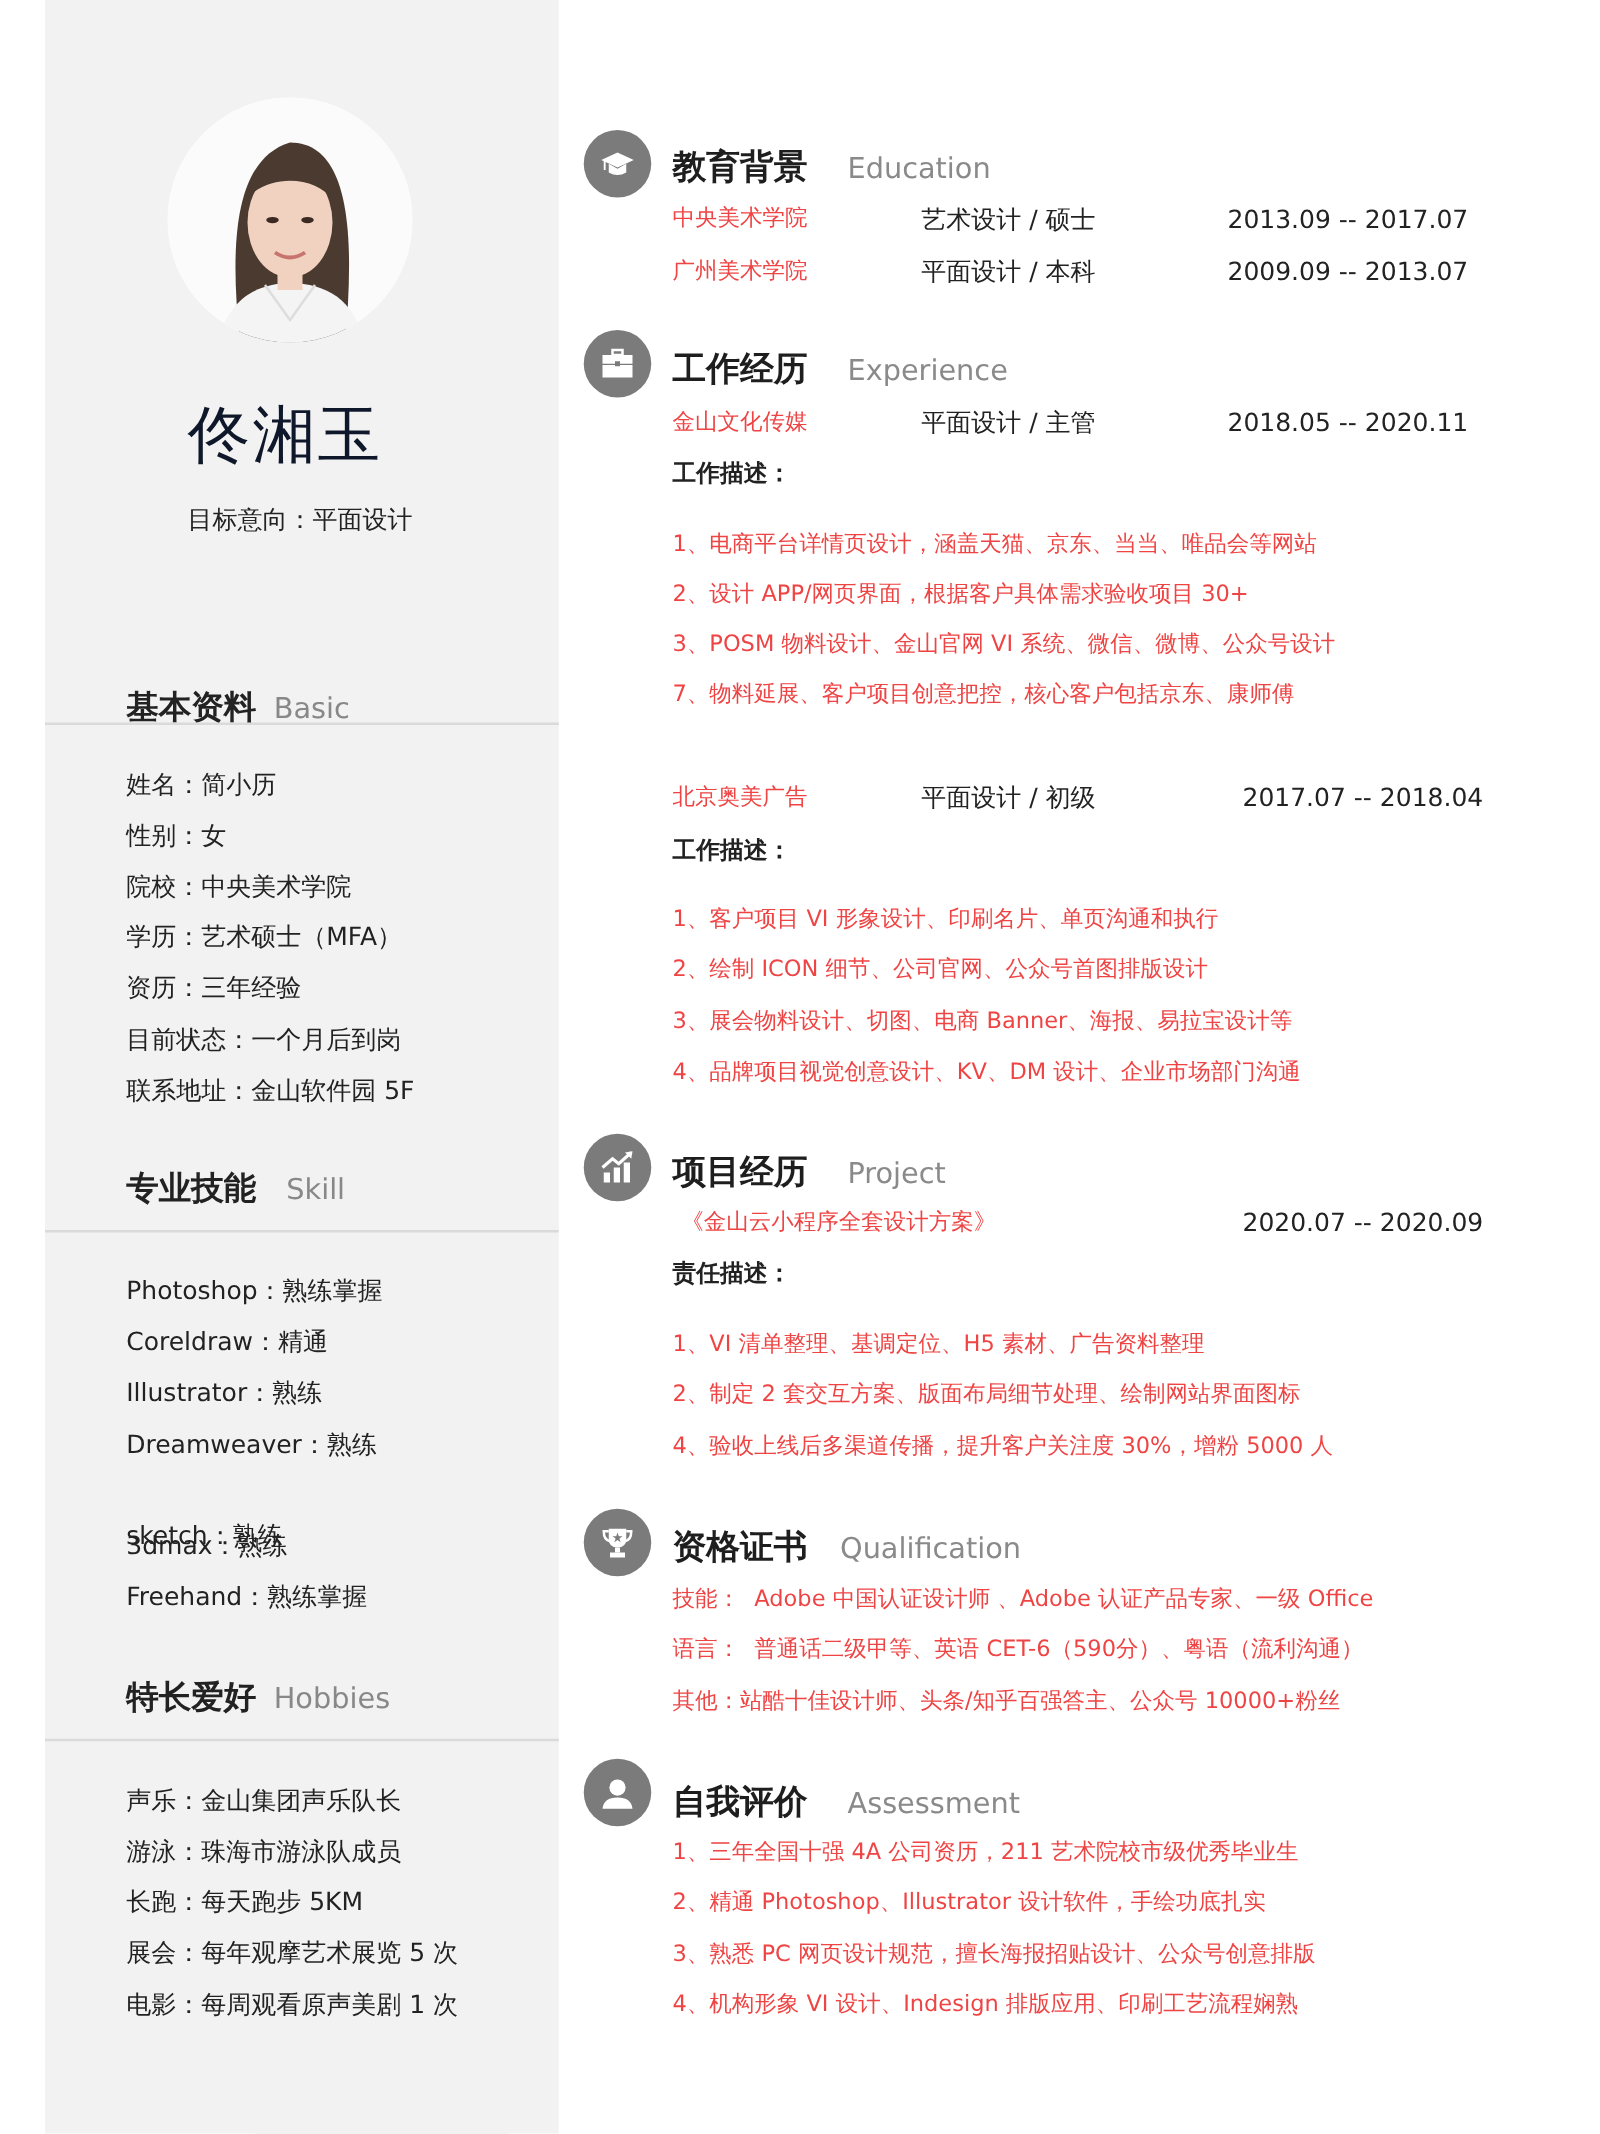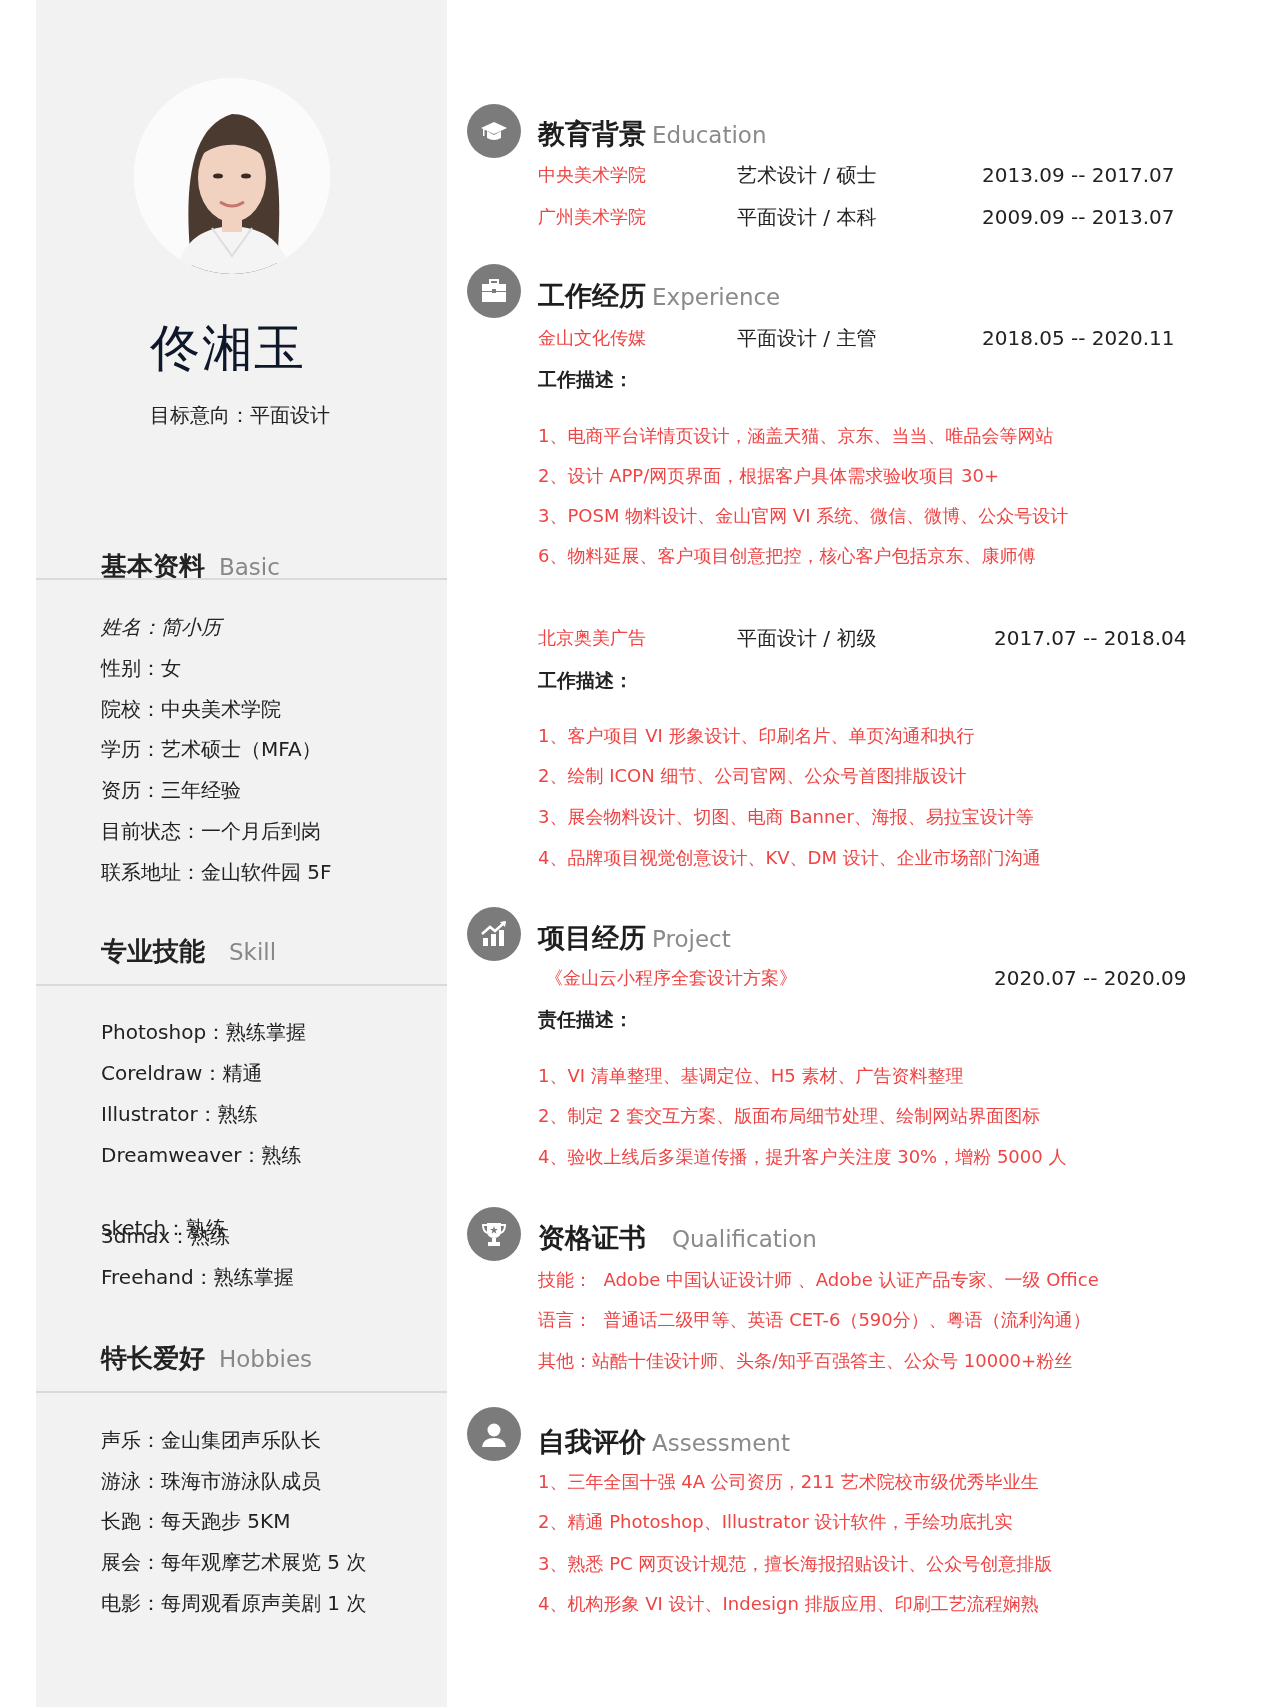--- a/index.html
+++ b/index.html
@@ -10,21 +10,21 @@
   .photo{position:absolute;left:134px;top:78px;width:196px;height:196px;border-radius:50%;background:#ffffff;overflow:hidden;}
   .name{left:150px;top:318px;font-size:50px;line-height:60px;color:#0f172a;letter-spacing:2px;}
   .target{left:150px;top:382px;font-size:20px;line-height:26px;color:#222;margin-top:20px;}
   .side-h{left:101px;font-size:26px;line-height:34px;font-weight:bold;color:#222;}
   .side-h .en{font-weight:normal;color:#888;font-size:23px;margin-left:14px;}
   .side-line{position:absolute;left:36px;width:411px;height:2px;background:#dadada;}
   .side-item{left:101px;font-size:20px;line-height:26px;color:#222;}
   .sec-icon{position:absolute;width:54px;height:54px;border-radius:50%;background:#7b7b7b;}
   .sec-icon svg{position:absolute;left:13px;top:13px;width:28px;height:28px;}
   .sec-h{left:538px;font-size:27px;line-height:34px;font-weight:bold;color:#1e1e1e;}
-  .sec-h .en{font-weight:normal;color:#8a8a8a;font-size:23px;margin-left:6px;}
+  .sec-h .en{font-weight:normal;color:#8a8a8a;font-size:23px;margin-left:32px;}
   .row{left:538px;font-size:18px;line-height:26px;color:#ef4444;}
   .col2{left:737px;font-size:20px;line-height:26px;color:#222;}
   .date{font-size:20px;line-height:26px;color:#222;}
   .sub-h{left:538px;font-size:19px;line-height:26px;font-weight:bold;color:#222;}
 </style>
 </head>
 <body>
 
 <div class="sidebar"></div>
 
@@ -43,21 +43,21 @@
   </svg>
 </div>
 
 <div class="abs name">佟湘玉</div>
 <div class="abs target">目标意向：平面设计</div>
 
 <div class="abs side-h" style="top:529px;margin-top:20px;">
   <span>基本资料</span><span class="en">Basic</span>
 </div>
 <div class="side-line" style="top:578px;"></div>
-<div class="abs side-item" style="top:614px;font-style:italic;">姓名：简小历</div>
+<div class="abs side-item" style="top:614px;">姓名：简小历</div>
 <div class="abs side-item" style="top:655px;">性别：女</div>
 <div class="abs side-item" style="top:696px;">院校：中央美术学院</div>
 <div class="abs side-item" style="top:736px;">学历：艺术硕士（MFA）</div>
 <div class="abs side-item" style="top:777px;">资历：三年经验</div>
 <div class="abs side-item" style="top:818px;">目前状态：一个月后到岗</div>
 <div class="abs side-item" style="top:859px;">联系地址：金山软件园 5F</div>
 
 <div class="abs side-h" style="top:934px;">
   <span>专业技能</span><span class="en" style="margin-left:24px;">Skill</span>
 </div>
@@ -108,21 +108,21 @@
 <div class="abs sec-h" style="top:279px;">
   <span>工作经历</span><span class="en">Experience</span>
 </div>
 <div class="abs row" style="top:325px;">金山文化传媒</div>
 <div class="abs col2" style="top:325px;">平面设计 / 主管</div>
 <div class="abs date" style="top:325px;left:982px;">2018.05 -- 2020.11</div>
 <div class="abs sub-h" style="top:366px;">工作描述：</div>
 <div class="abs row" style="top:423px;">1、电商平台详情页设计，涵盖天猫、京东、当当、唯品会等网站</div>
 <div class="abs row" style="top:463px;">2、设计 APP/网页界面，根据客户具体需求验收项目 30+</div>
 <div class="abs row" style="top:503px;">3、POSM 物料设计、金山官网 VI 系统、微信、微博、公众号设计</div>
-<div class="abs row" style="top:543px;">6、物料延展、客户项目创意把控，核心客户包括京东、康师傅</div>
+<div class="abs row" style="top:543px;">7、物料延展、客户项目创意把控，核心客户包括京东、康师傅</div>
 
 <div class="abs row" style="top:625px;">北京奥美广告</div>
 <div class="abs col2" style="top:625px;">平面设计 / 初级</div>
 <div class="abs date" style="top:625px;left:994px;">2017.07 -- 2018.04</div>
 <div class="abs sub-h" style="top:667px;">工作描述：</div>
 <div class="abs row" style="top:723px;">1、客户项目 VI 形象设计、印刷名片、单页沟通和执行</div>
 <div class="abs row" style="top:763px;">2、绘制 ICON 细节、公司官网、公众号首图排版设计</div>
 <div class="abs row" style="top:804px;">3、展会物料设计、切图、电商 Banner、海报、易拉宝设计等</div>
 <div class="abs row" style="top:845px;">4、品牌项目视觉创意设计、KV、DM 设计、企业市场部门沟通</div>
 

